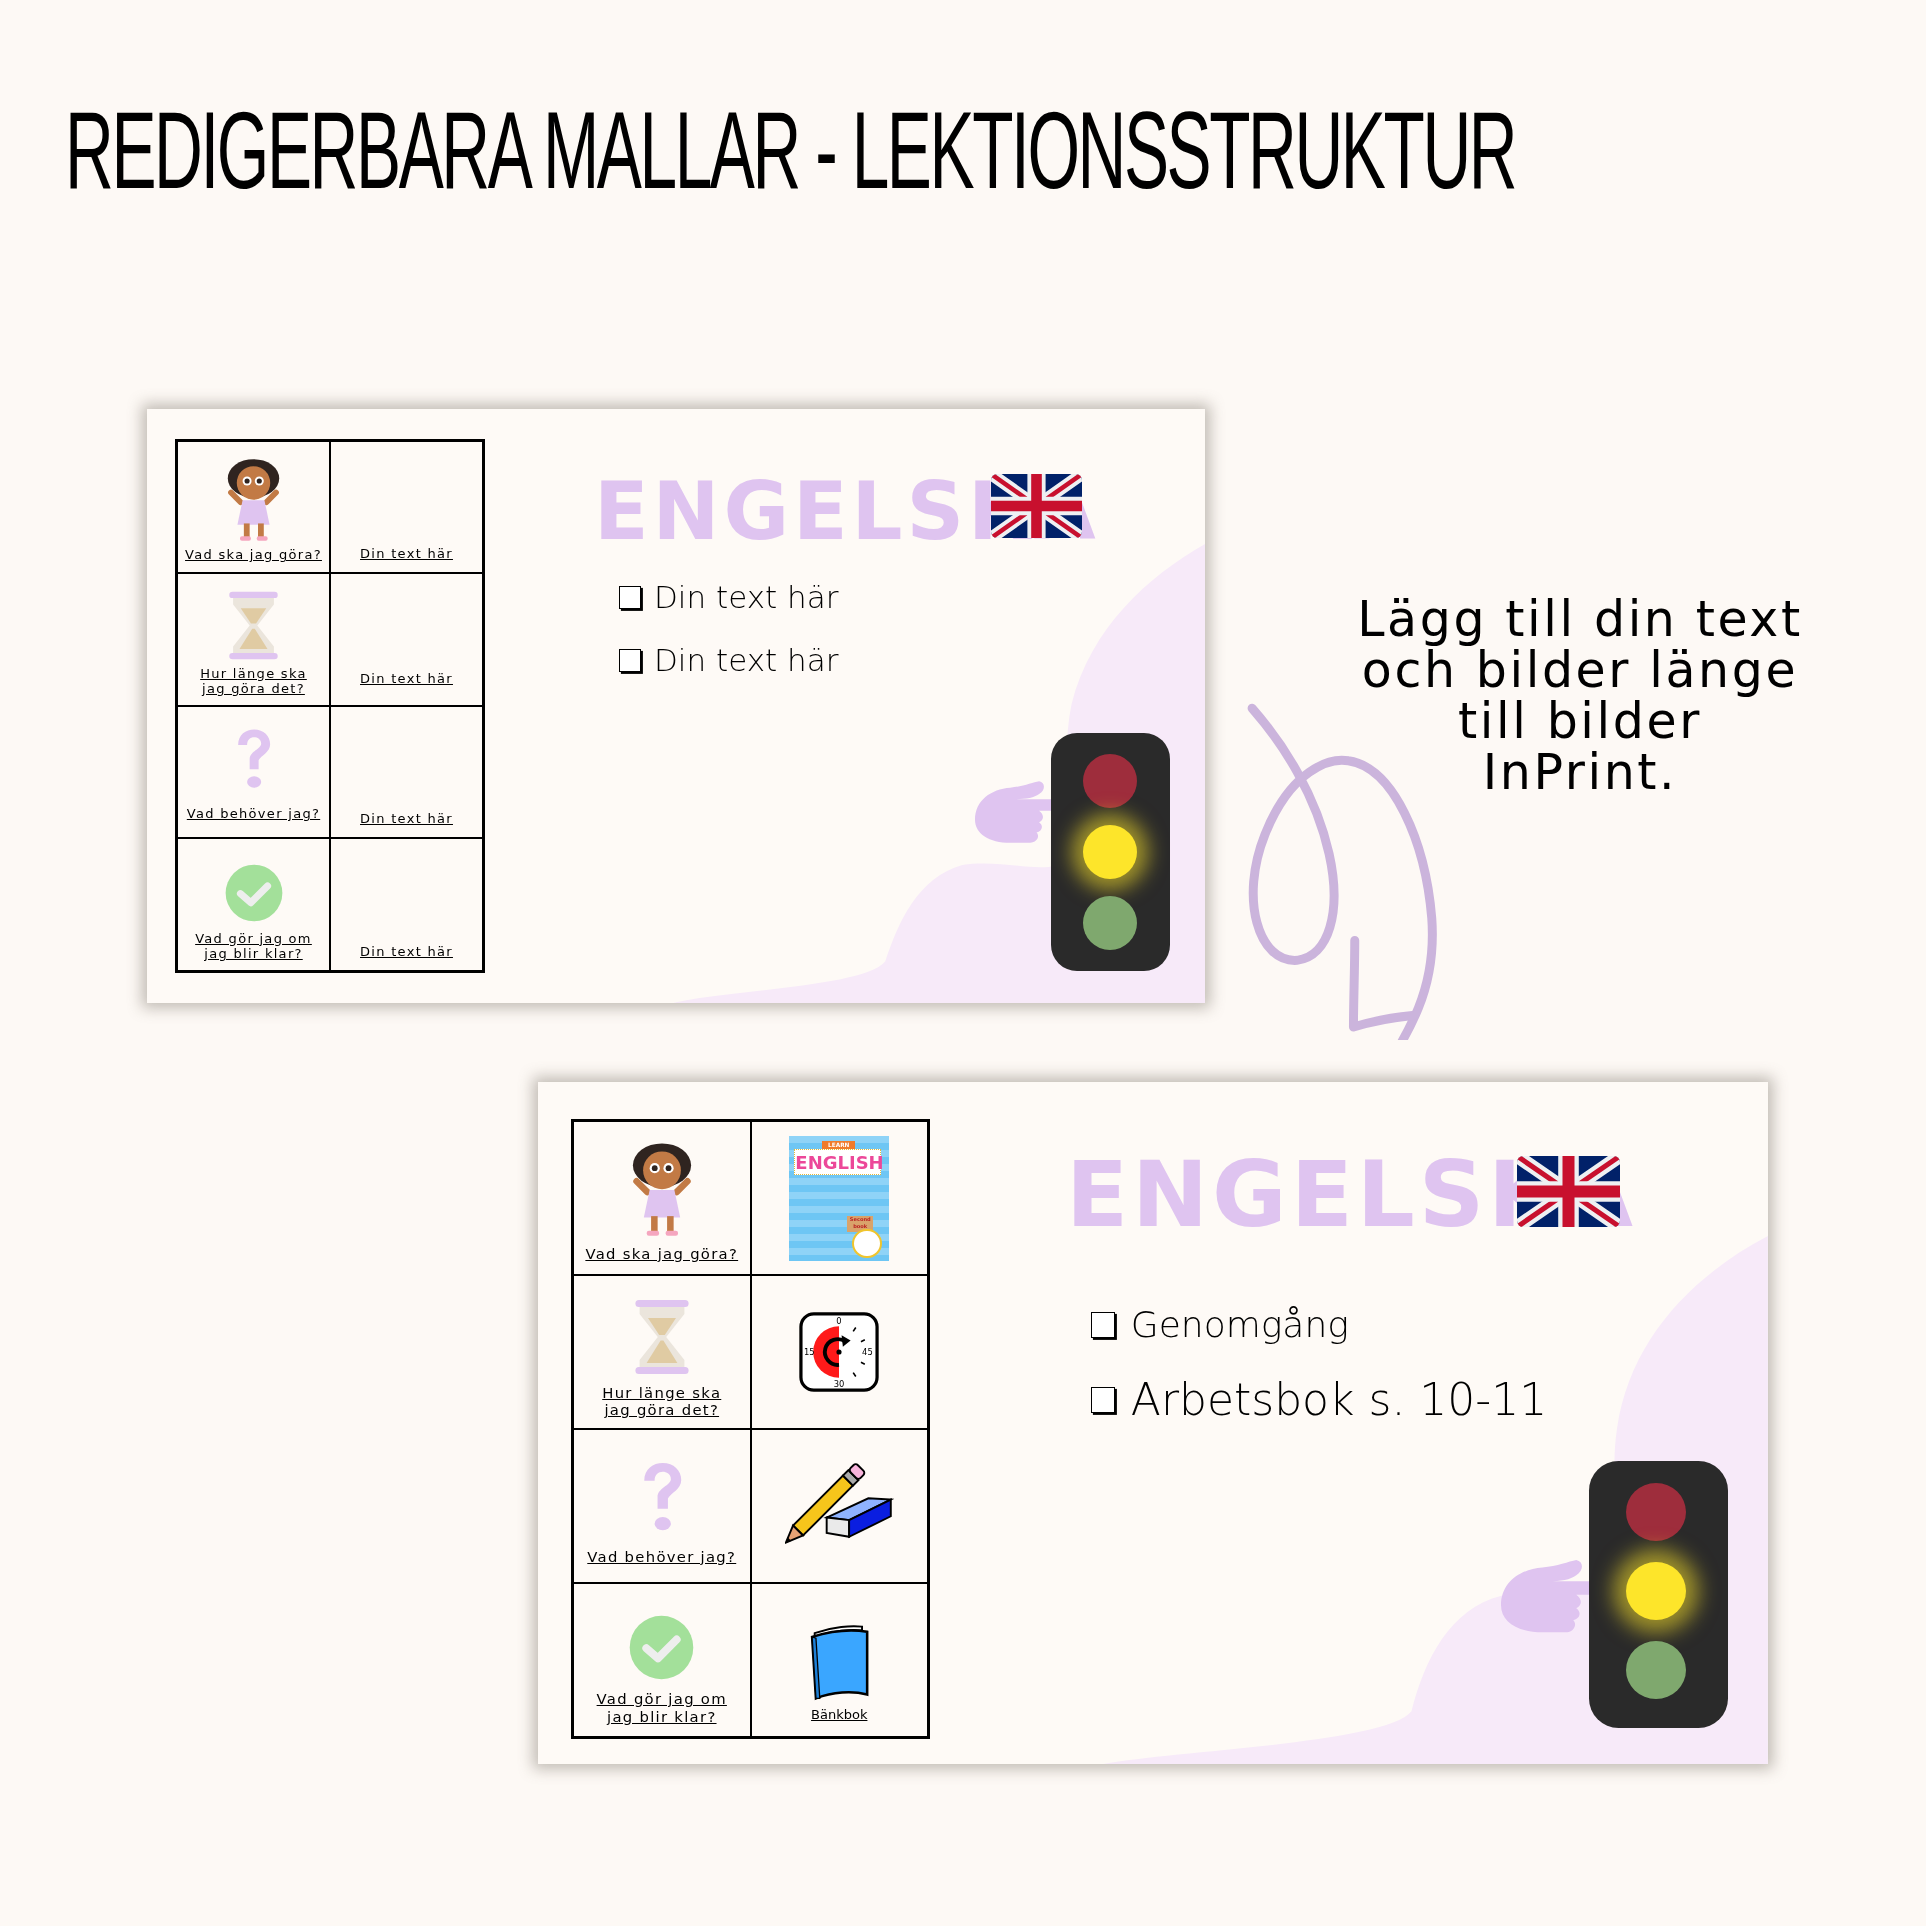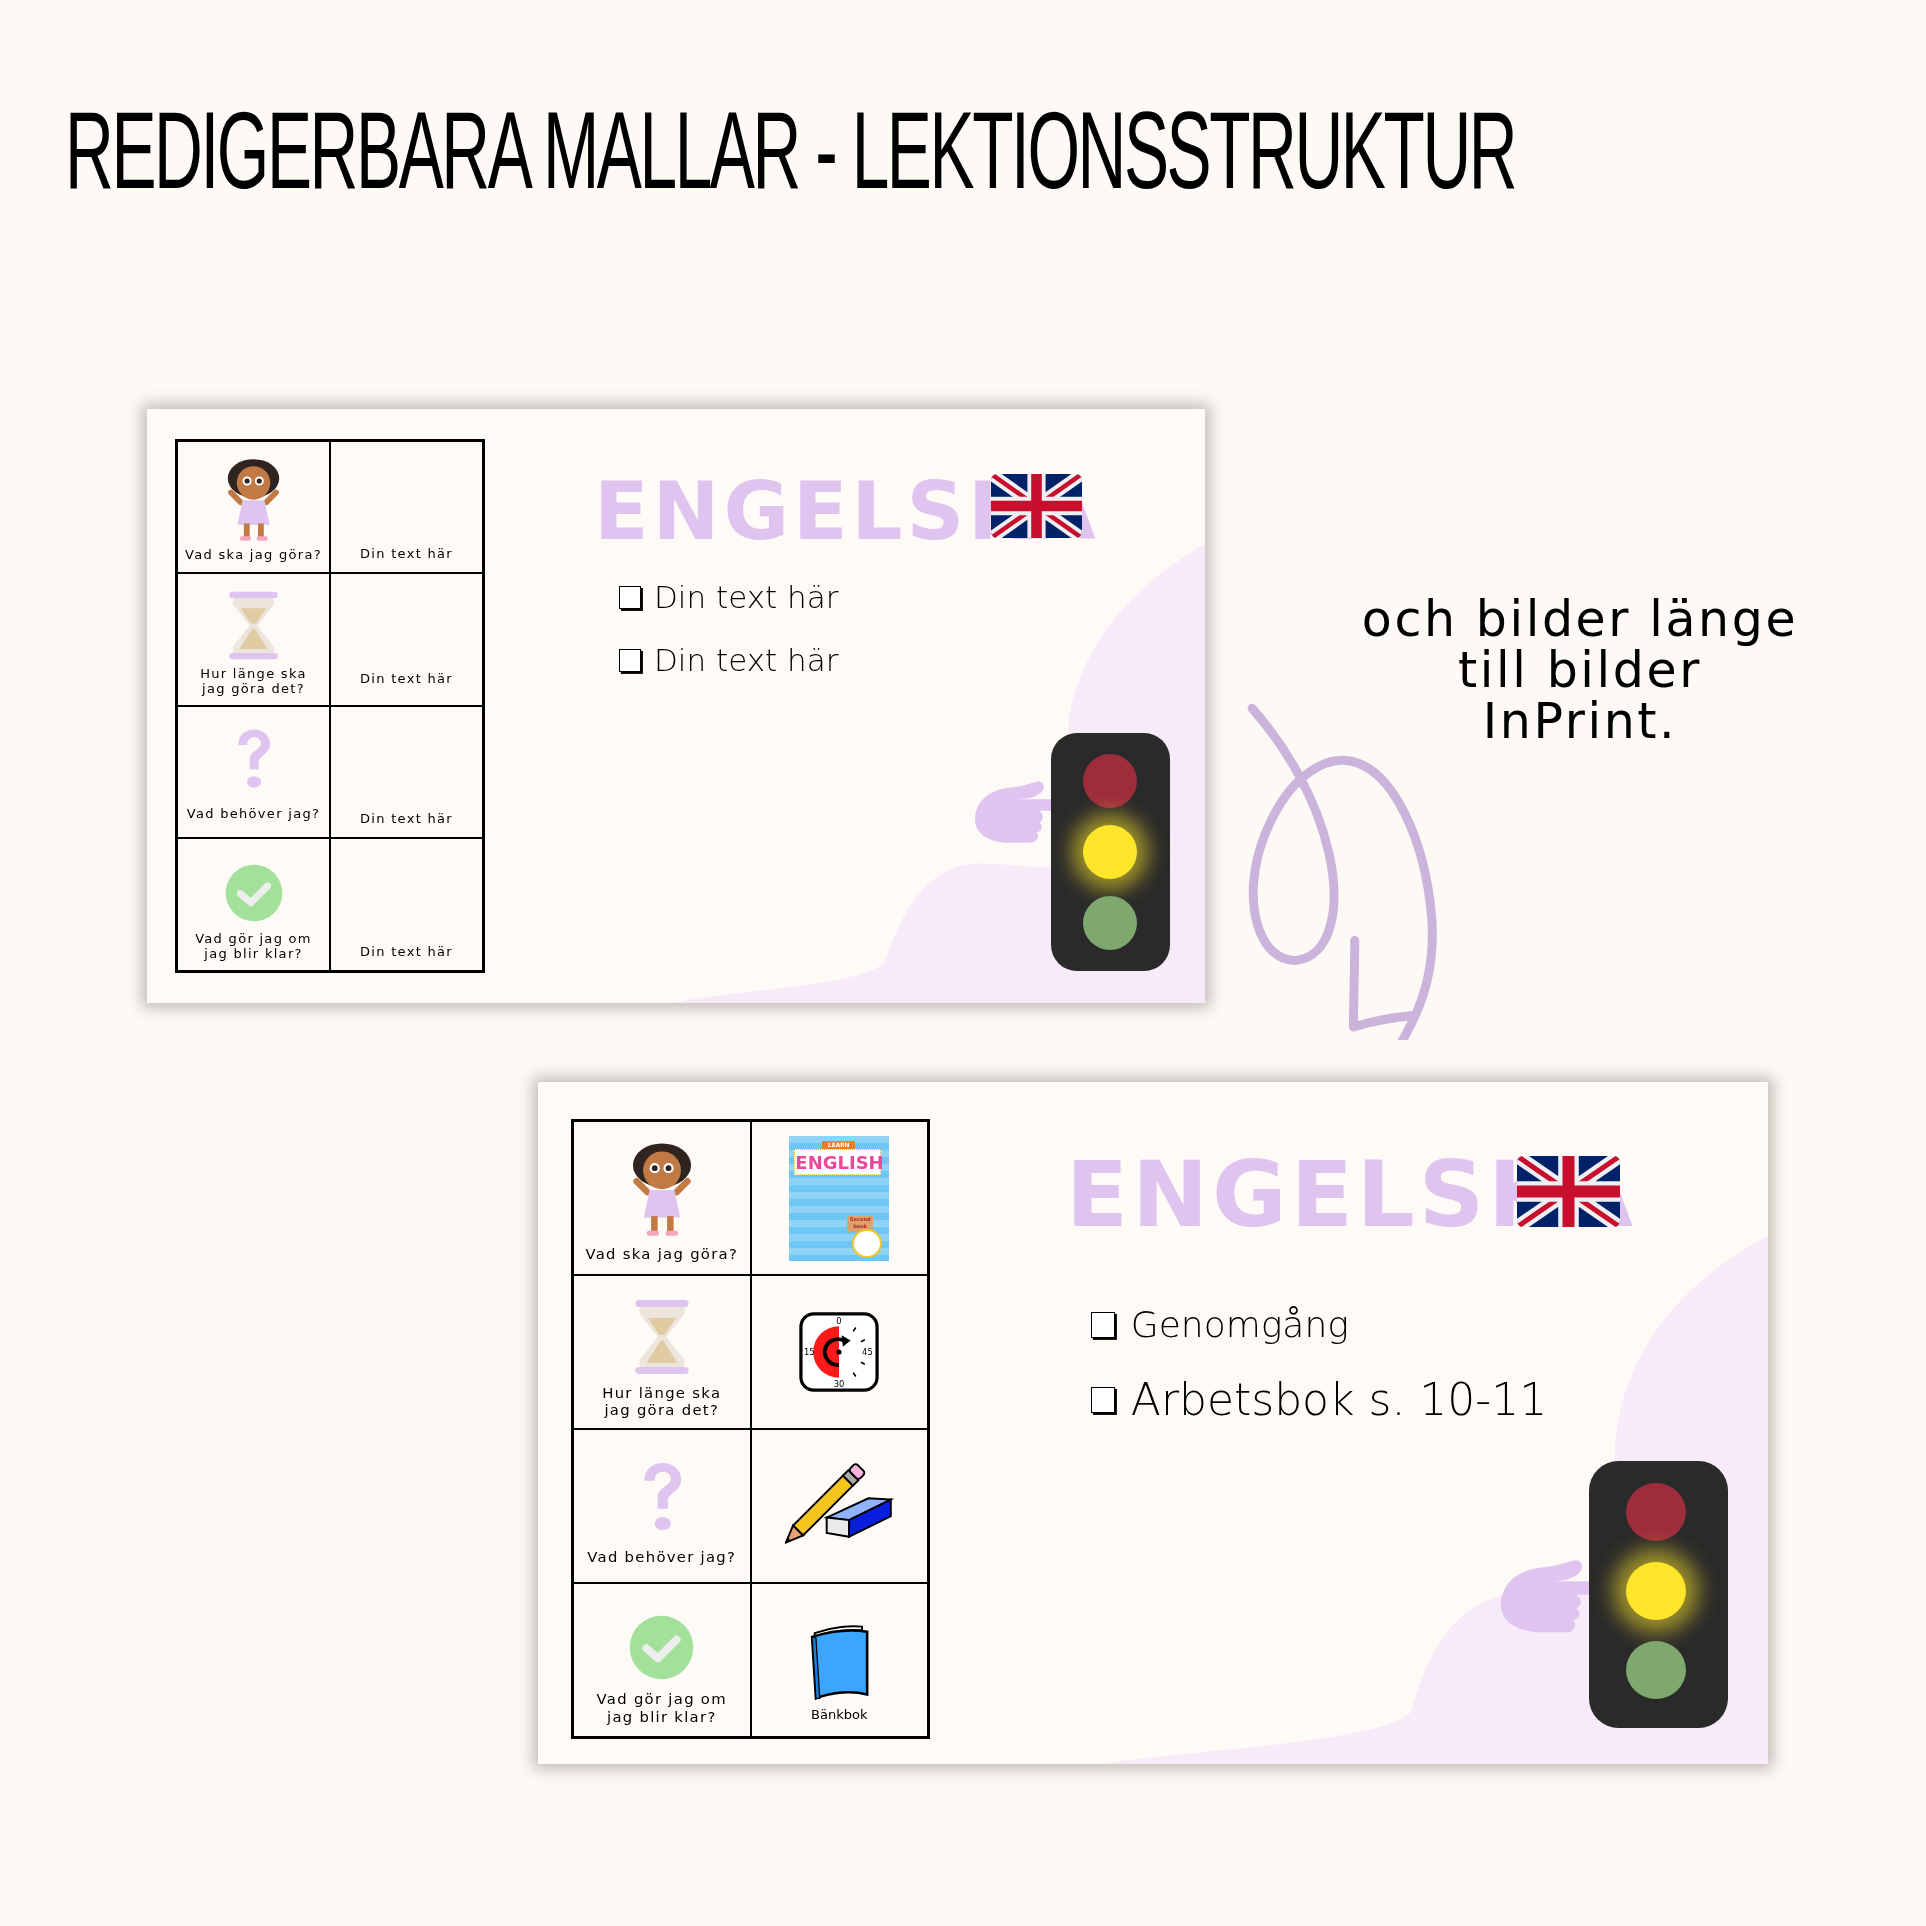--- a/index.html
+++ b/index.html
@@ -3,21 +3,21 @@
 <meta charset="utf-8">
 <style>
   html,body{margin:0;padding:0;}
   body{width:1926px;height:1926px;background:#fdf9f5;position:relative;overflow:hidden;font-family:"DejaVu Sans",sans-serif;color:#000;}
   .page-title{position:absolute;left:65px;top:96px;font-family:"Liberation Sans Narrow","Liberation Sans",sans-serif;font-size:109px;line-height:109px;letter-spacing:-3.9px;transform:scaleX(0.62);transform-origin:left top;white-space:nowrap;font-weight:400;}
   .slide{position:absolute;background:#fefaf6;box-shadow:0 0 14px 5.1px rgba(120,110,100,0.45);overflow:hidden;}
   .slide-1{left:147px;top:409px;width:1058px;height:594px;}
   .slide-2{left:538px;top:1082px;width:1230px;height:682px;}
   .blob{position:absolute;}
   .grid{position:absolute;display:grid;grid-template-columns:1fr 1fr;border:2.6px solid #000;background:#fefaf6;}
-  .cell{border:1.3px solid #000;display:flex;flex-direction:column;align-items:center;justify-content:flex-end;text-align:center;box-sizing:border-box;position:relative;}
+  .cell{border:1.3px solid #000;display:flex;flex-direction:column;align-items:center;justify-content:flex-end;text-align:center;box-sizing:border-box;position:relative;text-decoration:underline;}
   .cell-label{font-family:"DejaVu Sans",sans-serif;letter-spacing:1.3px;line-height:1.2;}
   .cell-icon{display:flex;align-items:center;justify-content:center;}
   .subject{position:absolute;font-family:"DejaVu Sans",sans-serif;font-weight:bold;color:#dfc4f0;letter-spacing:3.9px;white-space:nowrap;}
   .flag{position:absolute;border-radius:6.4px;overflow:hidden;}
   .task{position:absolute;display:flex;align-items:center;font-family:"DejaVu Sans",sans-serif;font-weight:300;white-space:nowrap;}
   .checkbox{display:inline-block;border:1.9px solid #000;box-shadow:1.9px 1.9px 0 #000;background:#fff;box-sizing:border-box;}
   .annotation{position:absolute;left:1323px;top:594px;width:514px;text-align:center;font-family:"DejaVu Sans",sans-serif;font-size:49px;line-height:51px;letter-spacing:2.6px;}
   .arrow{position:absolute;left:1220px;top:642px;}
 </style>
 </head>
@@ -123,20 +123,21 @@
     <path d="M0,60 C0,30 25,12 55,10 C75,8 90,2 100,0 C110,2 110,14 100,20 C92,26 80,28 62,28 L150,28 C160,28 160,46 150,46 L100,46 C108,52 108,60 100,64 C108,70 104,78 96,80 C102,86 96,96 86,96 L55,96 C22,96 0,82 0,60 Z" fill="#dfc4f0"></path>
   </svg>
   <div style="position:absolute;left:904px;top:324px;width:119px;height:238px;background:#2a2a2a;border-radius:26px;">
     <div style="position:absolute;left:32px;top:20.5px;width:54px;height:54px;border-radius:50%;background:#9e2d3c;"></div>
     <div style="position:absolute;left:32px;top:92px;width:54px;height:54px;border-radius:50%;background:#fde52a;box-shadow:0 0 19px 11.6px rgba(253,229,42,0.55);"></div>
     <div style="position:absolute;left:32px;top:163px;width:54px;height:54px;border-radius:50%;background:#7fa86e;"></div>
   </div>
 </div>
 
 <div class="annotation">
+  <div>Lägg till din text</div>
   <div>och bilder länge</div>
   <div>till bilder</div>
   <div>InPrint.</div>
 </div>
 <svg class="arrow" width="231" height="398" viewBox="0 0 360 620">
   <path d="M50,103 C100,160 150,240 170,330 C190,420 170,490 120,496 C60,500 30,400 70,300 C110,200 170,180 200,185 C270,195 320,310 330,430 C338,540 300,600 230,710" fill="none" stroke="#cbb4dc" stroke-width="14" stroke-linecap="round"></path>
   <path d="M230,465 C230,510 228,560 228,600 C260,590 290,585 320,582" fill="none" stroke="#cbb4dc" stroke-width="14" stroke-linecap="round" stroke-linejoin="round" transform="translate(-20,0)"></path>
 </svg>
 
 <div class="slide slide-2">

